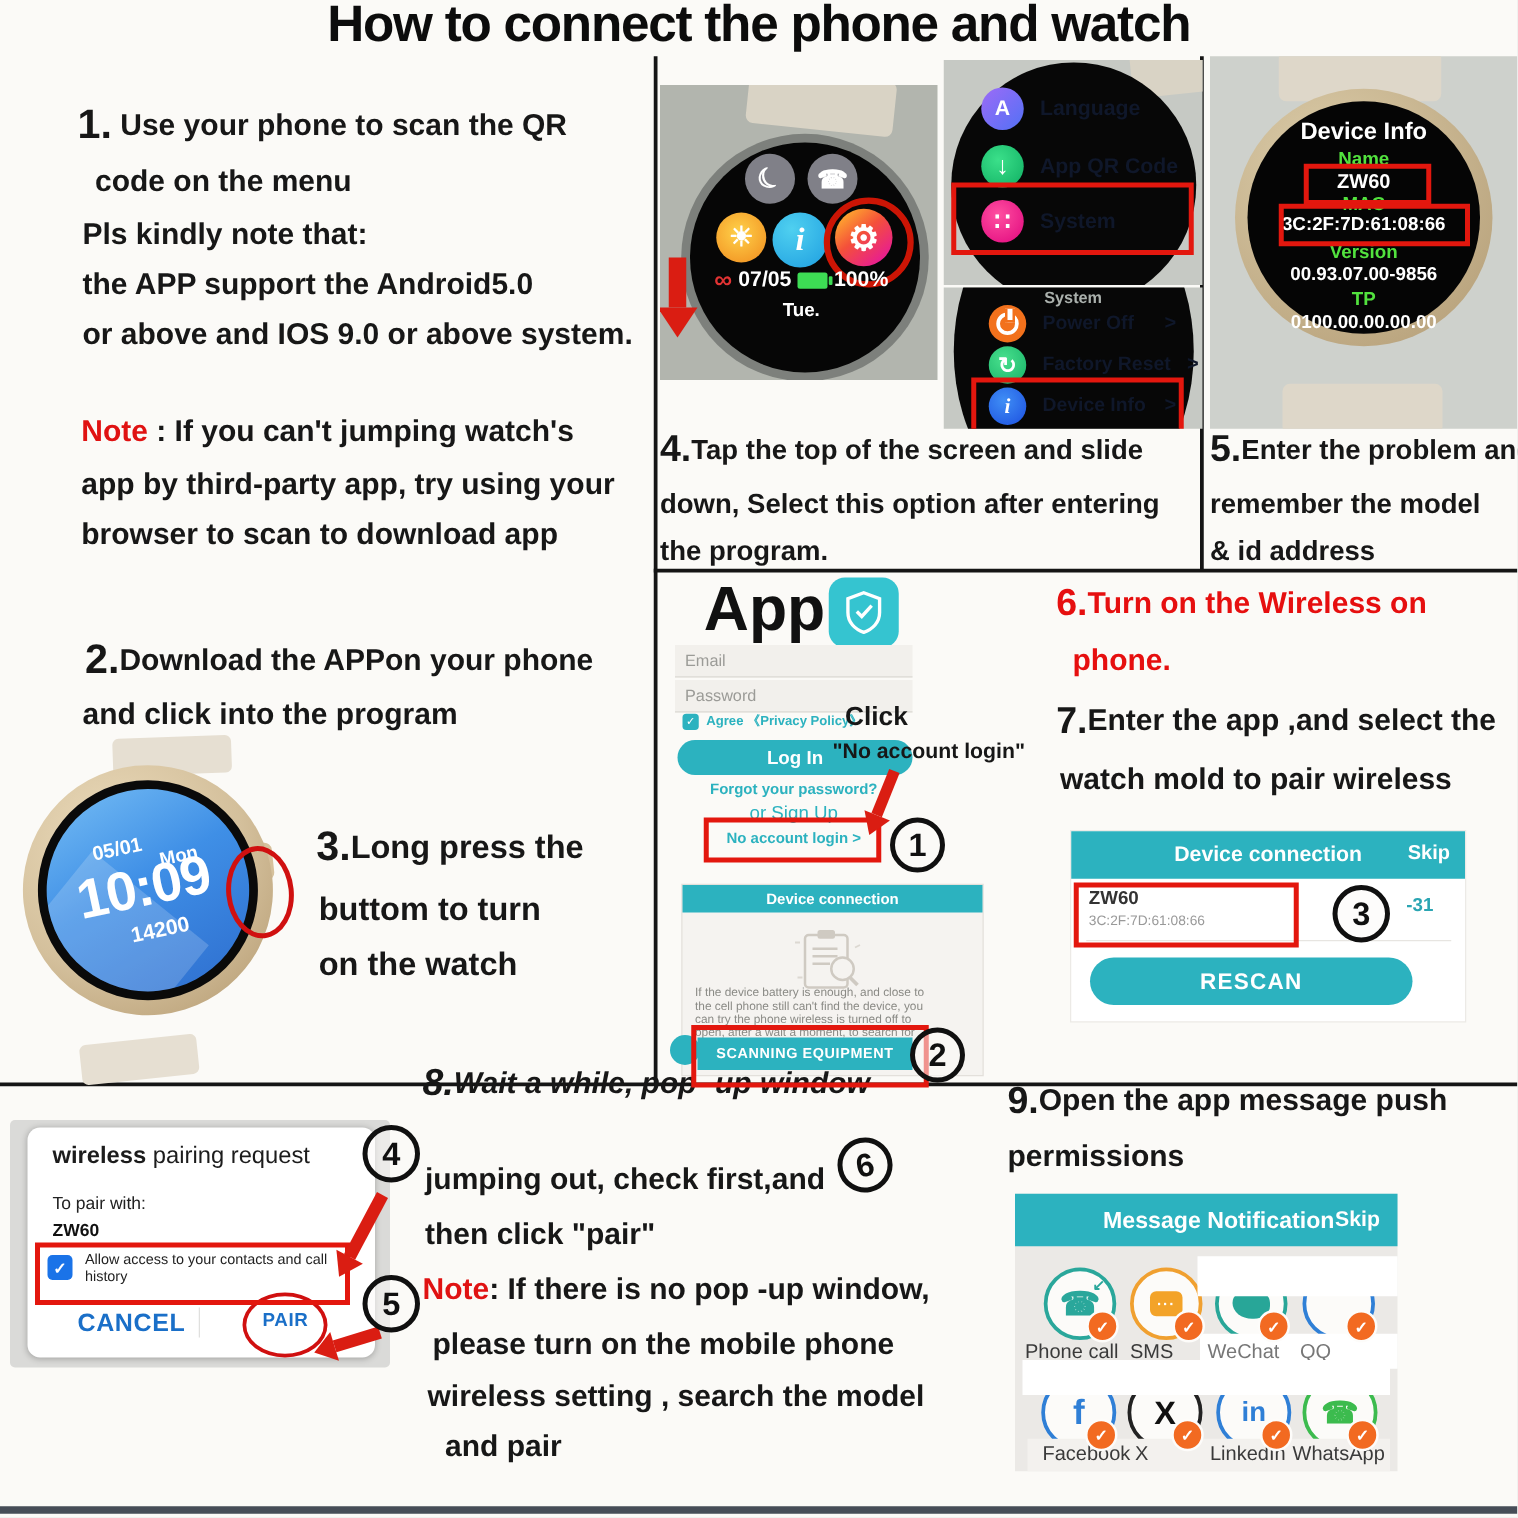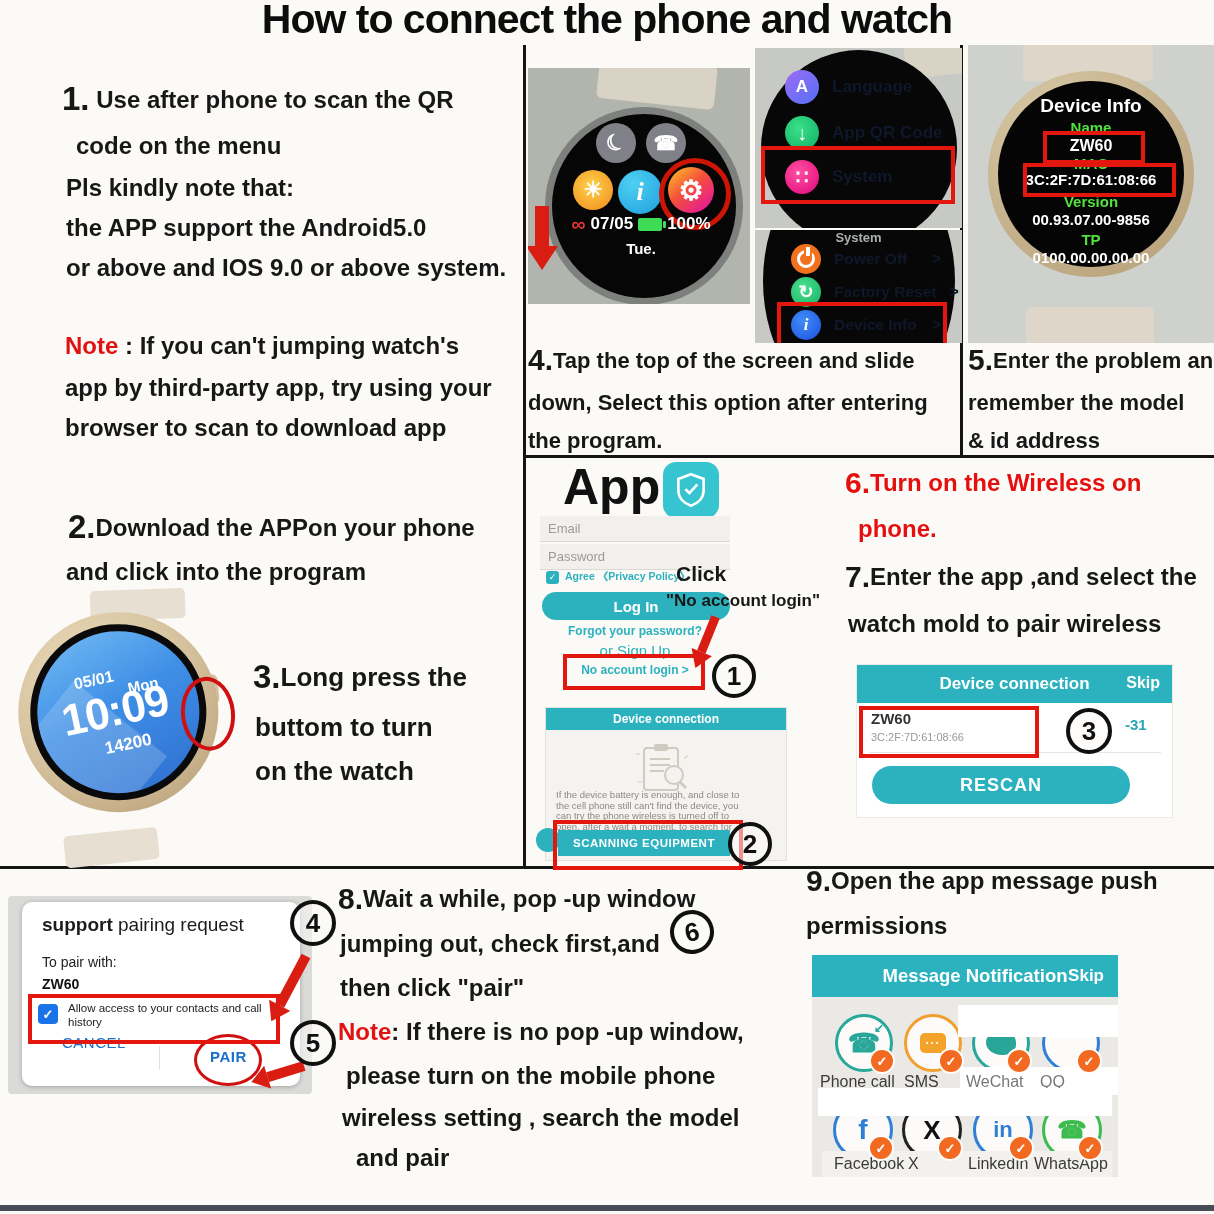--- a/index.html
+++ b/index.html
@@ -42,21 +42,21 @@
 <div id="canvas">
 
   <div class="abs" style="left:0;top:-4px;width:1214px;text-align:center;font-size:41px;font-weight:800;letter-spacing:-1px;color:#0c0c0c;">How to connect the phone and watch</div>
 
   <div class="divider" style="left:523px;top:45px;width:3px;height:822px;"></div>
   <div class="divider" style="left:960px;top:45px;width:3px;height:412px;"></div>
   <div class="divider" style="left:523px;top:455px;width:691px;height:3px;"></div>
   <div class="divider" style="left:0;top:866px;width:1214px;height:3px;"></div>
   <div class="abs" style="left:0;top:1205px;width:1214px;height:6px;background:#464d57;"></div>
 
-  <div class="ln s24" style="left:62px;top:82px;"><span class="num">1.</span> <span>Use after phone to scan the QR</span></div>
+  <div class="ln s24" style="left:62px;top:82px;"><span class="num">1.</span> <span>Use your phone to scan the QR</span></div>
   <div class="ln s24" style="left:76px;top:132px;">code on the menu</div>
   <div class="ln s24" style="left:66px;top:174px;">Pls kindly note that:</div>
   <div class="ln s24" style="left:66px;top:214px;">the APP support the Android5.0</div>
   <div class="ln s24" style="left:66px;top:254px;">or above and IOS 9.0 or above system.</div>
 
   <div class="ln s24" style="left:65px;top:332px;"><span class="red">Note</span><span> : If you can't jumping watch's</span></div>
   <div class="ln s24" style="left:65px;top:374px;">app by third-party app, try using your</div>
   <div class="ln s24" style="left:65px;top:414px;">browser to scan to download app</div>
 
   <div class="ln s24" style="left:68px;top:510px;"><span class="num">2.</span><span>Download the APPon your phone</span></div>
@@ -260,43 +260,43 @@
     <div class="abs" style="left:14px;top:66px;font-size:11px;color:#999;">3C:2F:7D:61:08:66</div>
     <div class="redbox" style="left:2px;top:41px;width:172px;height:44px;"></div>
     <div class="abs" style="left:268px;top:51px;font-size:15px;font-weight:bold;color:#2aa5b2;">-31</div>
     <div class="abs" style="left:12px;top:87px;width:292px;height:1px;background:#e7e5e1;"></div>
     <div class="abs tealbar" style="left:15px;top:101px;width:258px;height:38px;border-radius:19px;font-size:18px;letter-spacing:1px;">RESCAN</div>
   </div>
   <div class="badge" style="left:1066px;top:708px;width:38px;height:38px;">3</div>
 
   <div class="abs" style="left:8px;top:896px;width:304px;height:198px;background:#dadad8;border-radius:4px;"></div>
   <div class="abs" style="left:22px;top:902px;width:278px;height:184px;background:#fff;border-radius:10px;box-shadow:0 1px 5px rgba(0,0,0,.25);">
-    <div class="abs" style="left:20px;top:12px;font-size:19px;color:#1c1c1c;"><span style="font-weight:bold;">support</span><span> pairing request</span></div>
+    <div class="abs" style="left:20px;top:12px;font-size:19px;color:#1c1c1c;"><span style="font-weight:bold;">wireless</span><span> pairing request</span></div>
     <div class="abs" style="left:20px;top:52px;font-size:14px;color:#222;">To pair with:</div>
     <div class="abs" style="left:20px;top:74px;font-size:14px;font-weight:bold;color:#111;">ZW60</div>
     <div class="abs" style="left:16px;top:102px;width:20px;height:20px;border-radius:4px;background:#1a73e8;color:#fff;display:flex;align-items:center;justify-content:center;font-size:13px;font-weight:bold;">✓</div>
     <div class="abs" style="left:46px;top:99px;width:218px;font-size:11.5px;line-height:14px;color:#222;">Allow access to your contacts and call history</div>
     <div class="redbox" style="left:6px;top:92px;width:244px;height:42px;"></div>
-    <div class="abs" style="left:40px;top:132px;font-size:15px;font-weight:normal;color:#1a6fc8;letter-spacing:.5px;">CANCEL</div>
+    <div class="abs" style="left:40px;top:146px;font-size:20px;font-weight:bold;color:#1a6fc8;letter-spacing:.5px;">CANCEL</div>
     <div class="abs" style="left:137px;top:144px;width:1px;height:24px;background:#e0e0de;"></div>
     <div class="abs" style="left:188px;top:146px;font-size:15px;font-weight:bold;color:#1a6fc8;letter-spacing:.5px;">PAIR</div>
     <div class="abs" style="left:172px;top:132px;width:62px;height:46px;border:3.5px solid #d01010;border-radius:50%;"></div>
   </div>
   <div class="badge" style="left:290px;top:900px;width:38px;height:38px;">4</div>
   <div class="arrow" style="left:306px;top:944px;transform:rotate(118deg);">
     <span class="sh" style="width:56px;height:10px;"></span>
       <span class="hd" style="border-width:12px 0 12px 18px;border-left-color:#da1d12;"></span>
   </div>
   <div class="badge" style="left:290px;top:1020px;width:38px;height:38px;">5</div>
   <div class="arrow" style="left:304px;top:1054px;transform:rotate(163deg);">
     <span class="sh" style="width:38px;height:10px;"></span>
       <span class="hd" style="border-width:12px 0 12px 17px;border-left-color:#da1d12;"></span>
   </div>
 
-  <div class="ln s24" style="left:338px;top:884px;"><span class="num" style="font-size:30px;">8.</span><span>Wait a while, pop -up window</span></div>
+  <div class="ln s24" style="left:338px;top:852px;font-style:italic;"><span class="num" style="font-size:30px;">8.</span><span>Wait a while, pop -up window</span></div>
   <div class="ln s24" style="left:340px;top:930px;">jumping out, check first,and</div>
   <div class="ln s24" style="left:340px;top:974px;">then click "pair"</div>
   <div class="badge" style="left:670px;top:910px;transform:rotate(-12deg);">6</div>
   <div class="ln s24" style="left:338px;top:1018px;"><span class="red">Note</span><span>: If there is no pop -up window,</span></div>
   <div class="ln s24" style="left:346px;top:1062px;">please turn on the mobile phone</div>
   <div class="ln s24" style="left:342px;top:1104px;">wireless setting , search the model</div>
   <div class="ln s24" style="left:356px;top:1144px;">and pair</div>
 
   <div class="ln s24" style="left:806px;top:866px;"><span class="num" style="font-size:30px;">9.</span><span>Open the app message push</span></div>
   <div class="ln s24" style="left:806px;top:912px;">permissions</div>

